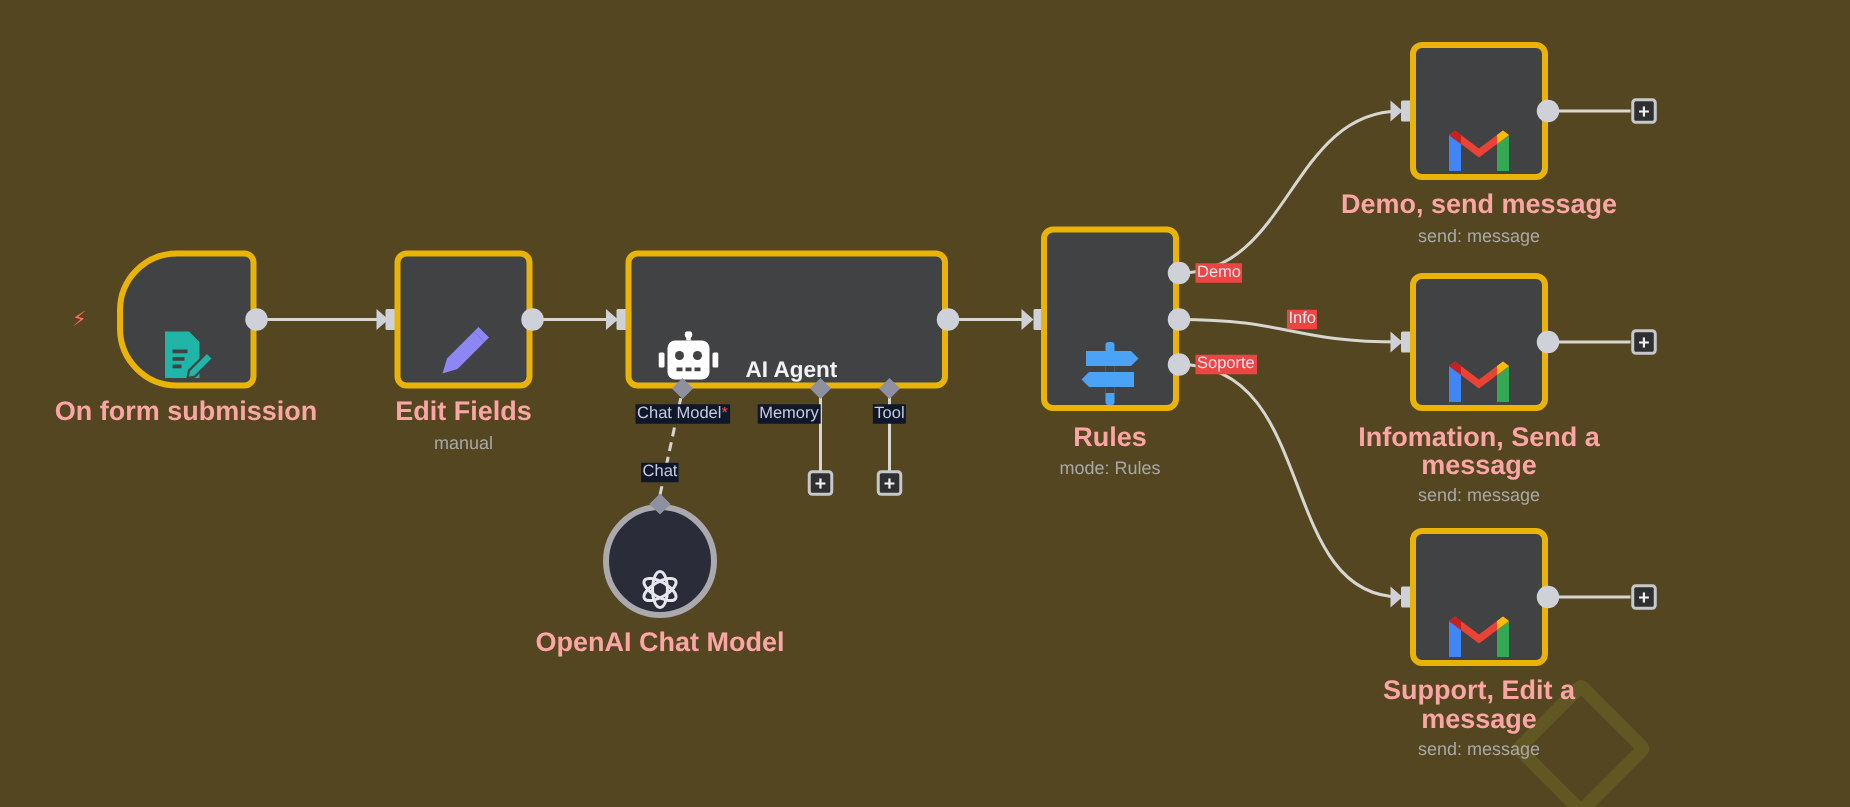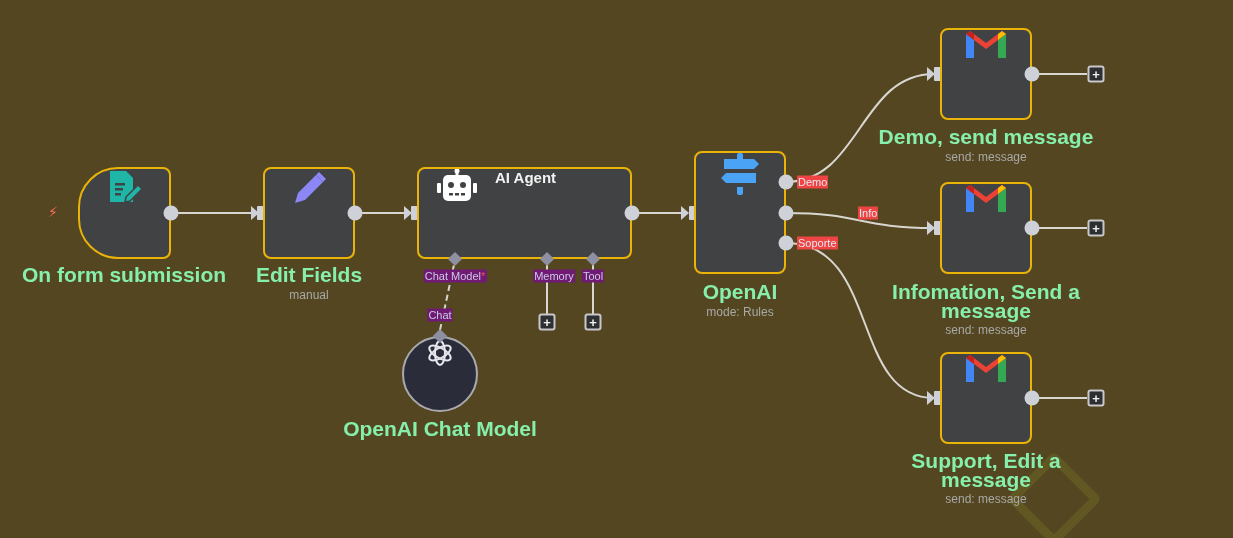--- a/index.html
+++ b/index.html
@@ -5,47 +5,47 @@
   html, body { margin:0; padding:0; }
   body {
     width:1233px; height:538px; overflow:hidden; position:relative;
     background:#544620;
     font-family:"Liberation Sans", "DejaVu Sans", sans-serif;
     color:#f2f2f2;
   }
   #edges { position:absolute; left:0; top:0; width:1233px; height:538px; }
   .node {
     position:absolute; box-sizing:border-box;
-    background:#414244; border:2px solid #eab308; border-radius:8px;
-    display:flex; align-items:flex-start; justify-content:center;
+    background:#414244; border:4px solid #eab308; border-radius:8px;
+    display:flex; align-items:flex-end; justify-content:center;
   }
   .node.trigger { border-radius:40px 8px 8px 40px; }
   .node.circle { border-radius:50%; background:#2b2c3a; border-color:#a9a9ae; }
   .label {
-    position:absolute; text-align:left; font-weight:bold; font-size:21px;
-    color:#86efac; line-height:19px; transform:translateX(-50%); white-space:nowrap;
+    position:absolute; text-align:left; font-weight:bold; font-size:18px;
+    color:#fca5a5; line-height:19px; transform:translateX(-50%); white-space:nowrap;
   }
   .sub {
     position:absolute; text-align:center; font-size:12px; color:#a8a8a8;
     transform:translateX(-50%); white-space:nowrap;
   }
   .handle-out {
     position:absolute; width:15px; height:15px; border-radius:50%;
     background:#cfd1d9; transform:translate(-50%,-50%);
   }
   .handle-in {
     position:absolute; width:7px; height:14px; background:#cfd1d9;
     transform:translate(0,-50%); border-radius:1px;
   }
   .diamond {
     position:absolute; width:10px; height:10px; background:#8e8fa0;
     transform:translate(-50%,-50%) rotate(45deg);
   }
   .port-label {
-    position:absolute; font-size:11px; color:#c9cbe0; background:#701a75;
+    position:absolute; font-size:11px; color:#c9cbe0; background:#0f172a;
     padding:0 1px; line-height:13px; transform:translate(-50%,-50%); white-space:nowrap;
   }
   .branch-label {
     position:absolute; font-size:11px; color:#e8e8f0; background:#ef4444;
     padding:0 1px; line-height:13px; transform:translateY(-50%); white-space:nowrap;
   }
   .plus {
     position:absolute; width:17px; height:17px; box-sizing:border-box;
     border:2px solid #c8c8cc; border-radius:3px; background:#2e2f31;
     color:#f0f0f0; font-size:13px; line-height:13px; text-align:center;
@@ -126,21 +126,21 @@
     <rect x="18" y="24" width="4" height="2.5" fill="#414244"></rect>
     <rect x="24" y="24" width="4" height="2.5" fill="#414244"></rect>
   </svg>
   <span style="margin-left:18px;font-weight:bold;font-size:15px;">AI Agent</span>
 </div>
 <div class="handle-out" style="left:632px;top:213px;"></div>
 <div class="diamond" style="left:455px;top:259px;"></div>
 <div class="diamond" style="left:547px;top:259px;"></div>
 <div class="diamond" style="left:593px;top:259px;"></div>
 <div class="port-label" style="left:455px;top:276px;"><span>Chat Model</span><span class="req">*</span></div>
-<div class="port-label" style="left:526px;top:276px;margin-left:28px;">Memory</div>
+<div class="port-label" style="left:526px;top:276px;">Memory</div>
 <div class="port-label" style="left:593px;top:276px;">Tool</div>
 <div class="plus" style="left:547px;top:322px;">+</div>
 <div class="plus" style="left:593px;top:322px;">+</div>
 
 <div class="port-label" style="left:440px;top:315px;">Chat</div>
 <div class="node circle" style="left:402px;top:336px;width:76px;height:76px;">
   <svg width="30" height="30" viewBox="0 0 30 30">
     <g fill="none" stroke="#e6e6ee" stroke-width="2">
       <ellipse cx="15" cy="15" rx="5" ry="12"></ellipse>
       <ellipse cx="15" cy="15" rx="5" ry="12" transform="rotate(60 15 15)"></ellipse>
@@ -160,21 +160,21 @@
     <rect x="17" y="16" width="6" height="4" fill="#414244"></rect>
     <rect x="17" y="30" width="6" height="4" fill="#414244"></rect>
   </svg>
 </div>
 <div class="handle-out" style="left:786px;top:182px;"></div>
 <div class="handle-out" style="left:786px;top:213px;"></div>
 <div class="handle-out" style="left:786px;top:243px;"></div>
 <div class="branch-label" style="left:797px;top:182px;">Demo</div>
 <div class="branch-label" style="left:814px;top:213px;margin-left:44px;">Info</div>
 <div class="branch-label" style="left:797px;top:243px;">Soporte</div>
-<div class="label" style="left:740px;top:282px;">OpenAI</div>
+<div class="label" style="left:740px;top:282px;">Rules</div>
 <div class="sub" style="left:740px;top:305px;">mode: Rules</div>
 
 <div class="handle-in" style="left:934px;top:74px;"></div>
 <div class="node" style="left:940px;top:28px;width:92px;height:92px;">
   <svg width="40" height="30" viewBox="0 0 40 30">
     <path d="M0 4 v24 h8 v-18z" fill="#4285f4"></path>
     <path d="M32 10 v18 h8 v-24z" fill="#34a853"></path>
     <path d="M0 4 l20 15 l20 -15 v-0 l-4 -3 l-16 12 l-16 -12z" fill="#ea4335"></path>
     <path d="M32 10 l8 -6 l-4 -3 l-4 3z" fill="#fbbc04"></path>
     <path d="M0 4 l8 6 v-6 l-4 -3z" fill="#c5221f"></path>

